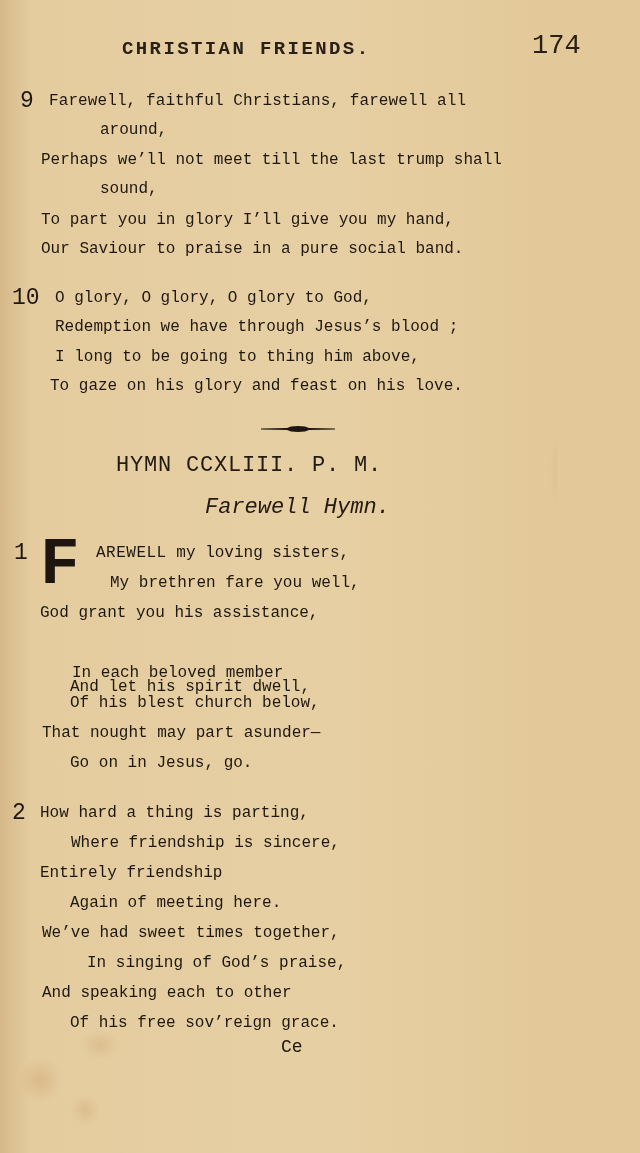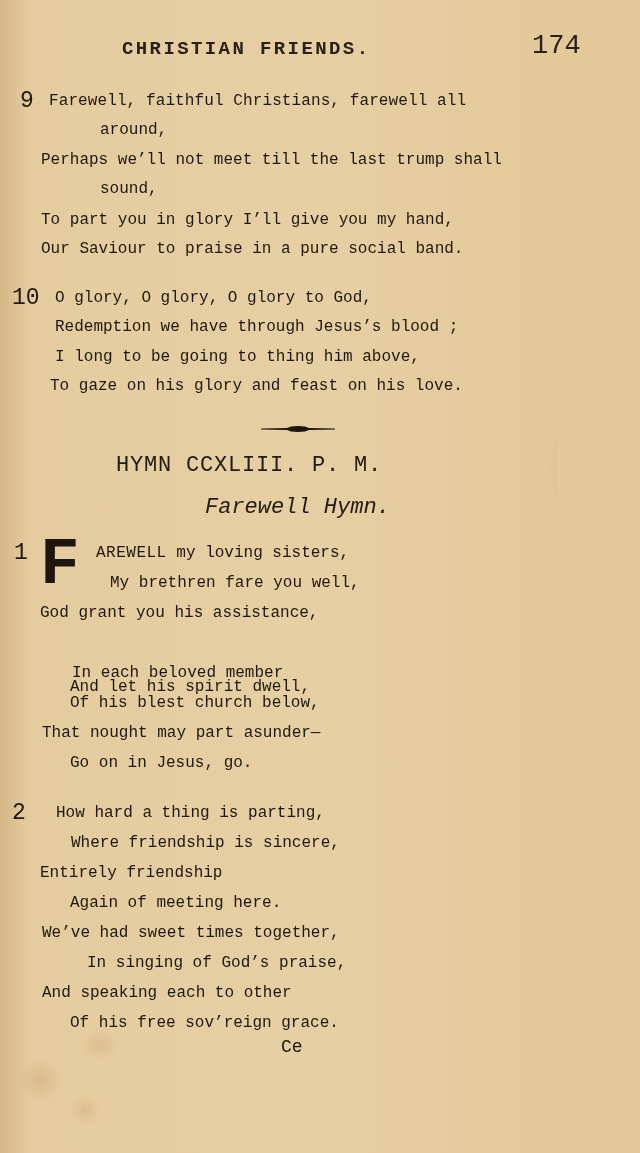--- a/index.html
+++ b/index.html
@@ -144,21 +144,21 @@
     <span class="line" style="left:40px; top:598px;">God grant you his assistance,</span>
     <span class="line" style="left:70px; top:628px;margin-top:44px;">And let his spirit dwell,</span>
     <span class="line" style="left:40px; top:658px;margin-left:32px;">In each beloved member</span>
     <span class="line" style="left:70px; top:688px;">Of his blest church below,</span>
     <span class="line" style="left:42px; top:718px;">That nought may  part asunder—</span>
     <span class="line" style="left:70px; top:748px;">Go on in Jesus, go.</span>
   </div>
 
   <div>
     <span class="vnum" style="left:12px; top:798px;">2</span>
-    <span class="line" style="left:56px; top:798px;text-align:center;">How hard a thing is parting,</span>
+    <span class="line" style="left:40px; top:798px;text-align:center;">How hard a thing is parting,</span>
     <span class="line" style="left:71px; top:828px;">Where friendship is sincere,</span>
     <span class="line" style="left:40px; top:858px;">Entirely  friendship</span>
     <span class="line" style="left:70px; top:888px;">Again of  meeting here.</span>
     <span class="line" style="left:42px; top:918px;">We’ve had sweet  times together,</span>
     <span class="line" style="left:87px; top:948px;text-align:right;">In singing of  God’s praise,</span>
     <span class="line" style="left:42px; top:978px;">And speaking each  to other</span>
     <span class="line" style="left:70px; top:1008px;">Of  his free sov’reign grace.</span>
   </div>
 
   <div class="catchword">Ce</div>

